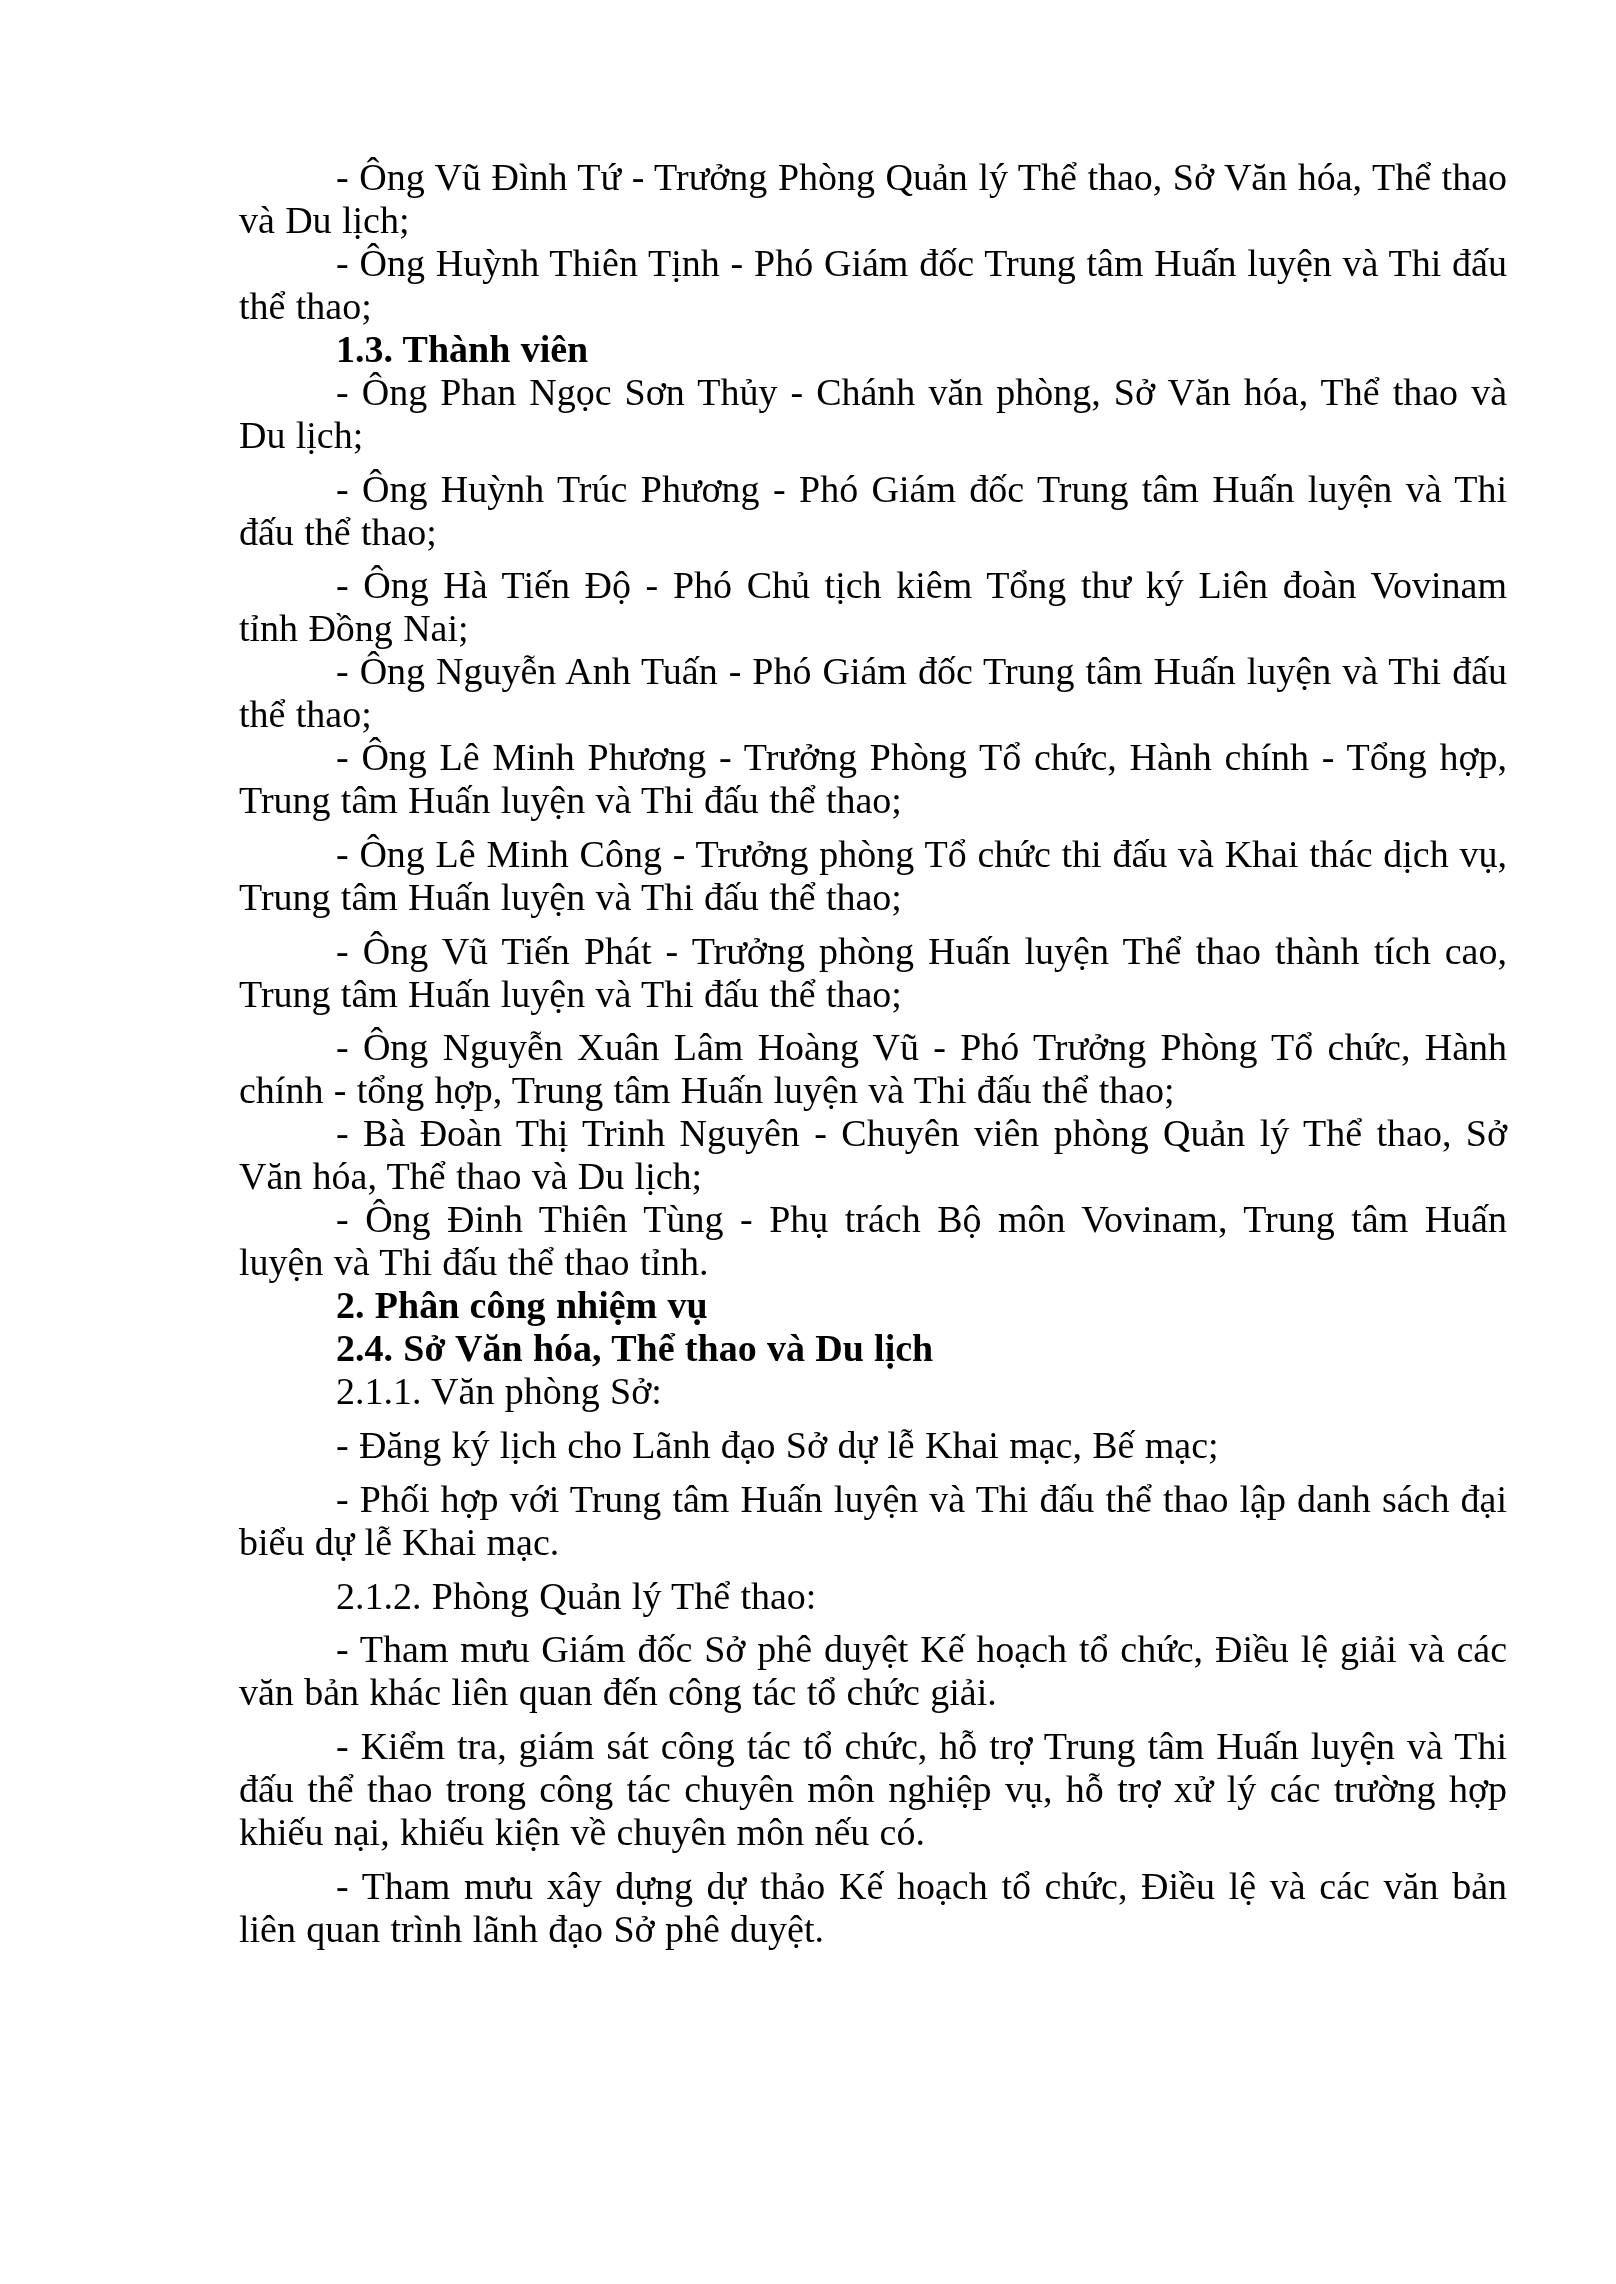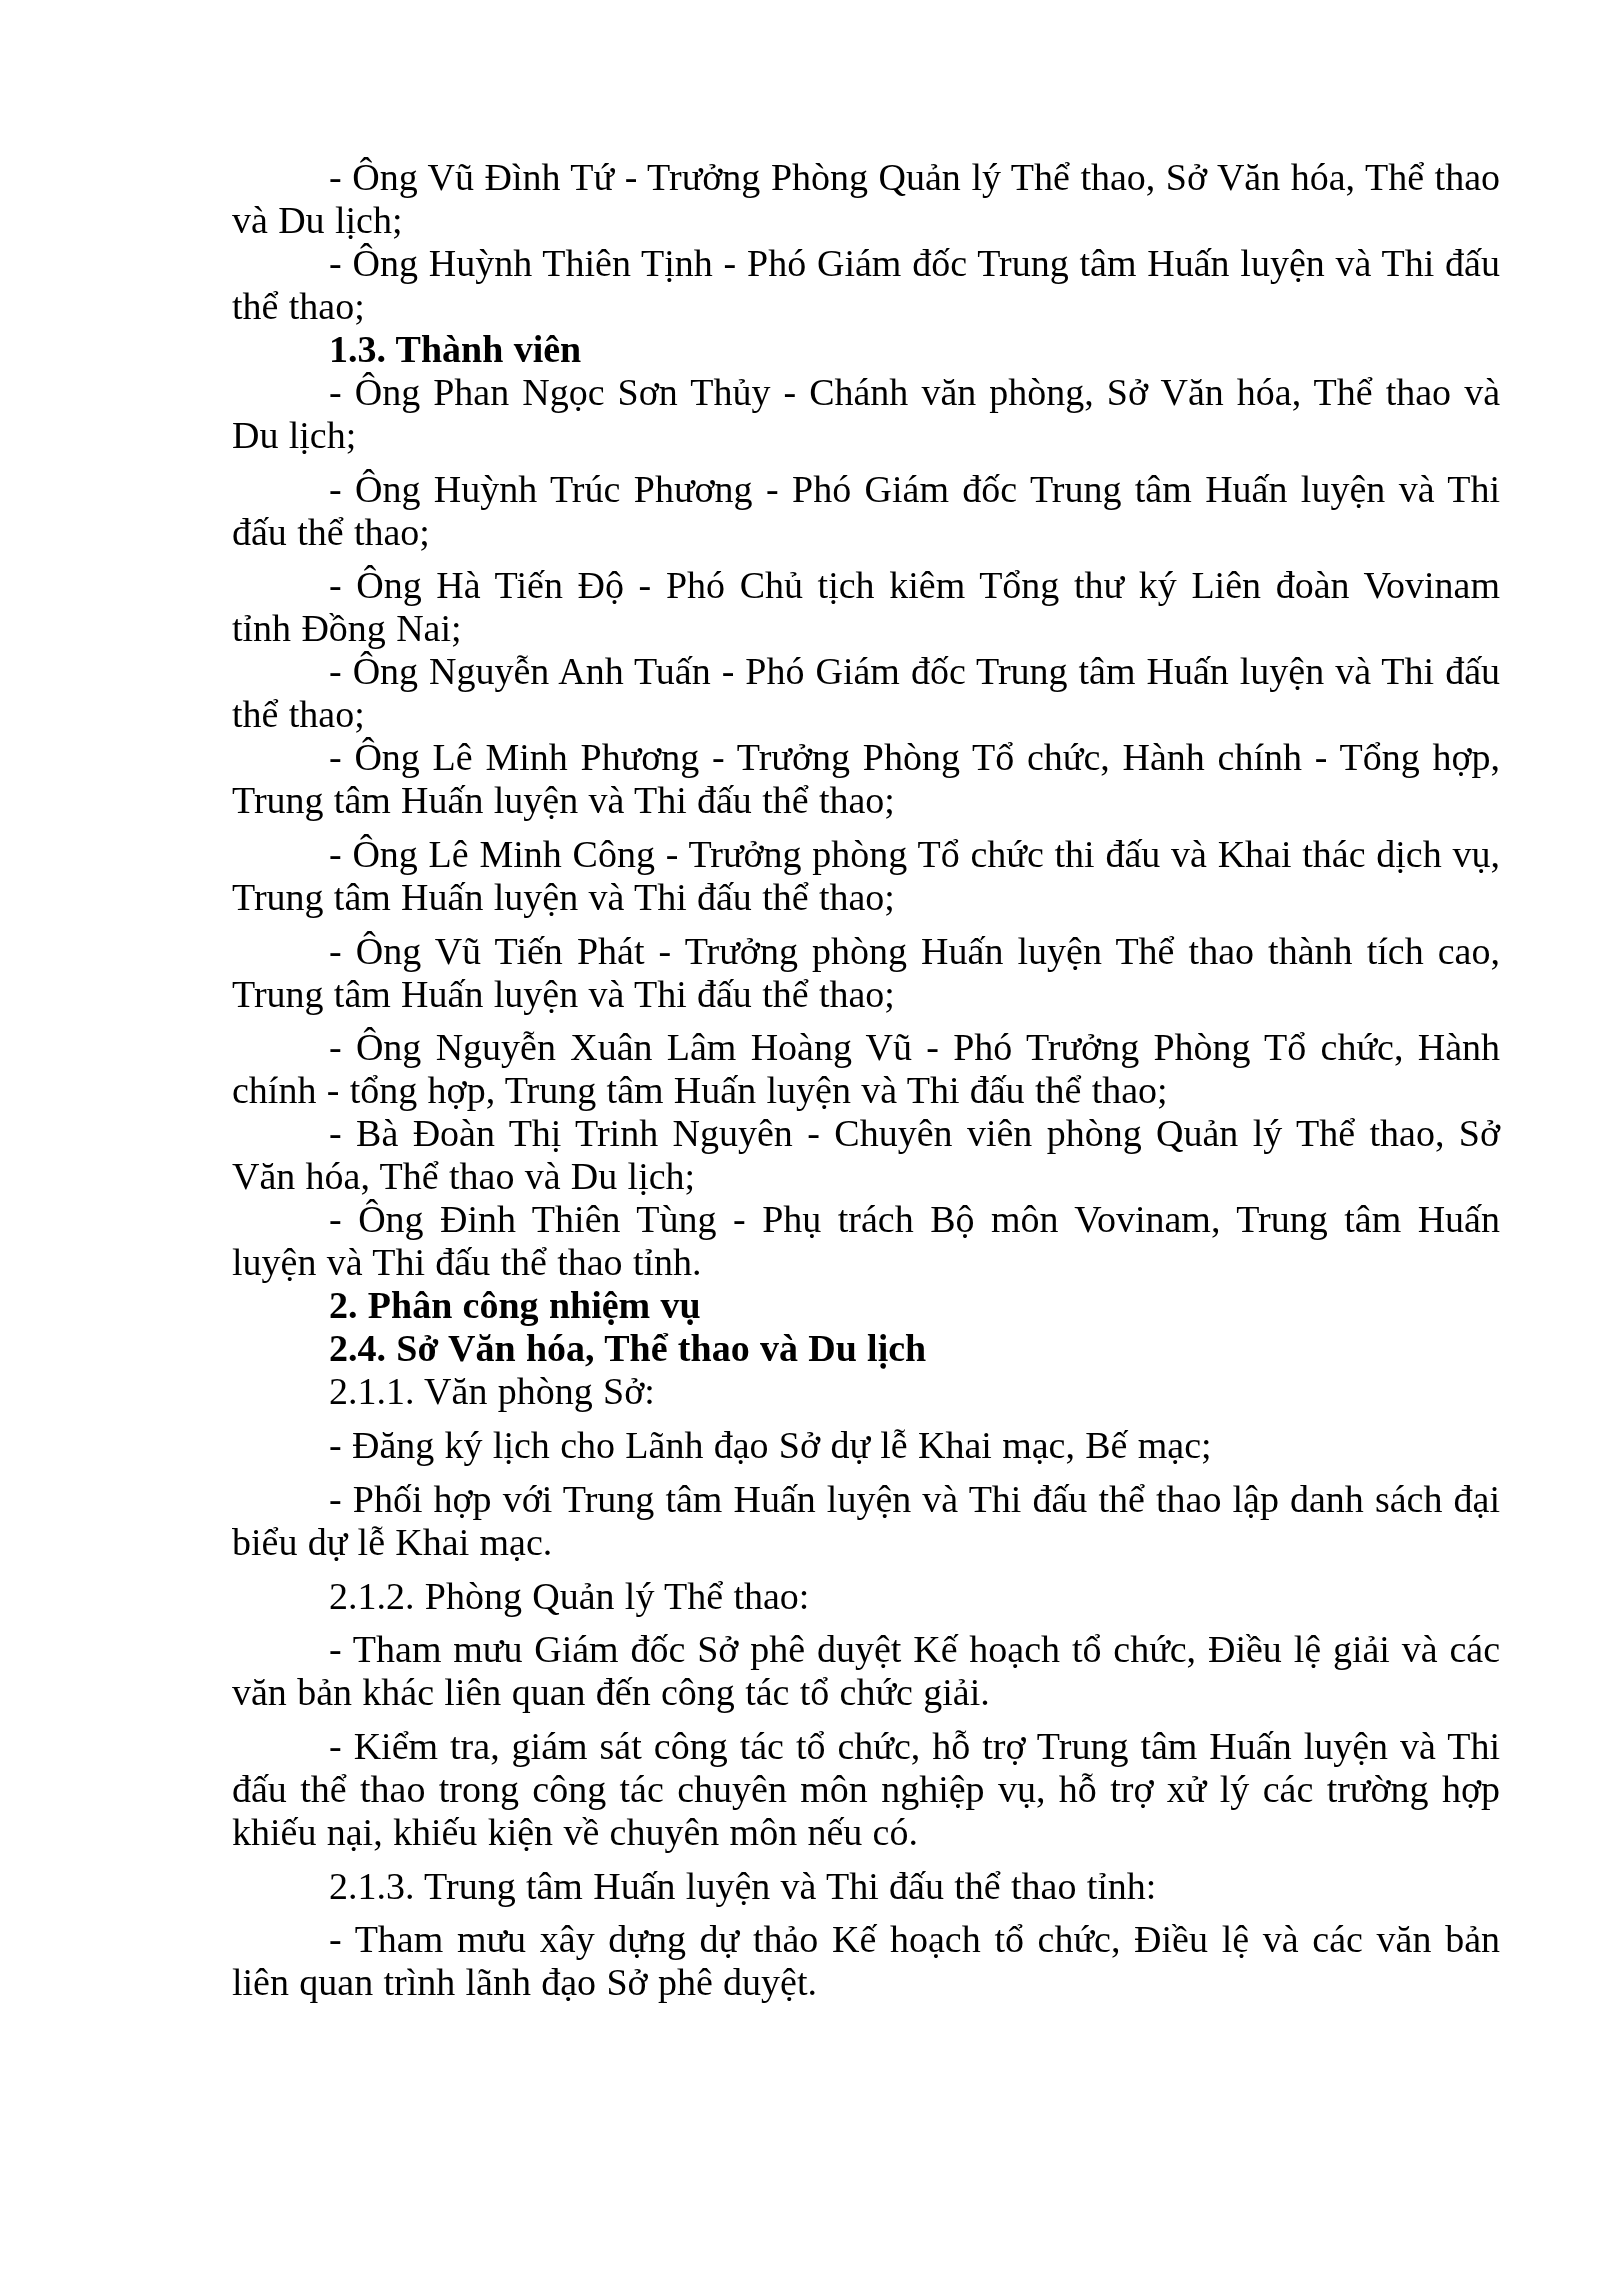--- a/index.html
+++ b/index.html
@@ -11,20 +11,21 @@
     position: relative;
     width: 1616px;
     height: 2284px;
     background: #ffffff;
     box-sizing: border-box;
     padding: 156px 116px 0 232px;
     overflow: hidden;
   }
   .doc-body {
     width: 100%;
+    margin-left: 7px;
   }
   .doc-body p {
     margin: 0;
     padding: 0;
     font-family: "Liberation Serif", "DejaVu Serif", serif;
     font-size: 38px;
     line-height: 43px;
     color: #000000;
     text-align: justify;
     text-indent: 97px;
@@ -56,17 +57,16 @@
       <p>- Bà Đoàn Thị Trinh Nguyên - Chuyên viên phòng Quản lý Thể thao, Sở Văn hóa, Thể thao và Du lịch;</p>
       <p>- Ông Đinh Thiên Tùng - Phụ trách Bộ môn Vovinam, Trung tâm Huấn luyện và Thi đấu thể thao tỉnh.</p>
       <p class="bold">2. Phân công nhiệm vụ</p>
       <p class="bold">2.4. Sở Văn hóa, Thể thao và Du lịch</p>
       <p>2.1.1. Văn phòng Sở:</p>
       <p class="spaced">- Đăng ký lịch cho Lãnh đạo Sở dự lễ Khai mạc, Bế mạc;</p>
       <p class="spaced">- Phối hợp với Trung tâm Huấn luyện và Thi đấu thể thao lập danh sách đại biểu dự lễ Khai mạc.</p>
       <p class="spaced">2.1.2. Phòng Quản lý Thể thao:</p>
       <p class="spaced">- Tham mưu Giám đốc Sở phê duyệt Kế hoạch tổ chức, Điều lệ giải và các văn bản khác liên quan đến công tác tổ chức giải.</p>
       <p class="spaced">- Kiểm tra, giám sát công tác tổ chức, hỗ trợ Trung tâm Huấn luyện và Thi đấu thể thao trong công tác chuyên môn nghiệp vụ, hỗ trợ xử lý các trường hợp khiếu nại, khiếu kiện về chuyên môn nếu có.</p>
-      <p class="spaced">2.1.3. Trung tâm Huấn luyện và Thi đấu thể thao tỉnh:</p>
       <p class="spaced">- Tham mưu xây dựng dự thảo Kế hoạch tổ chức, Điều lệ và các văn bản liên quan trình lãnh đạo Sở phê duyệt.</p>
     </div>
 </div>
 
 
 </body></html>

